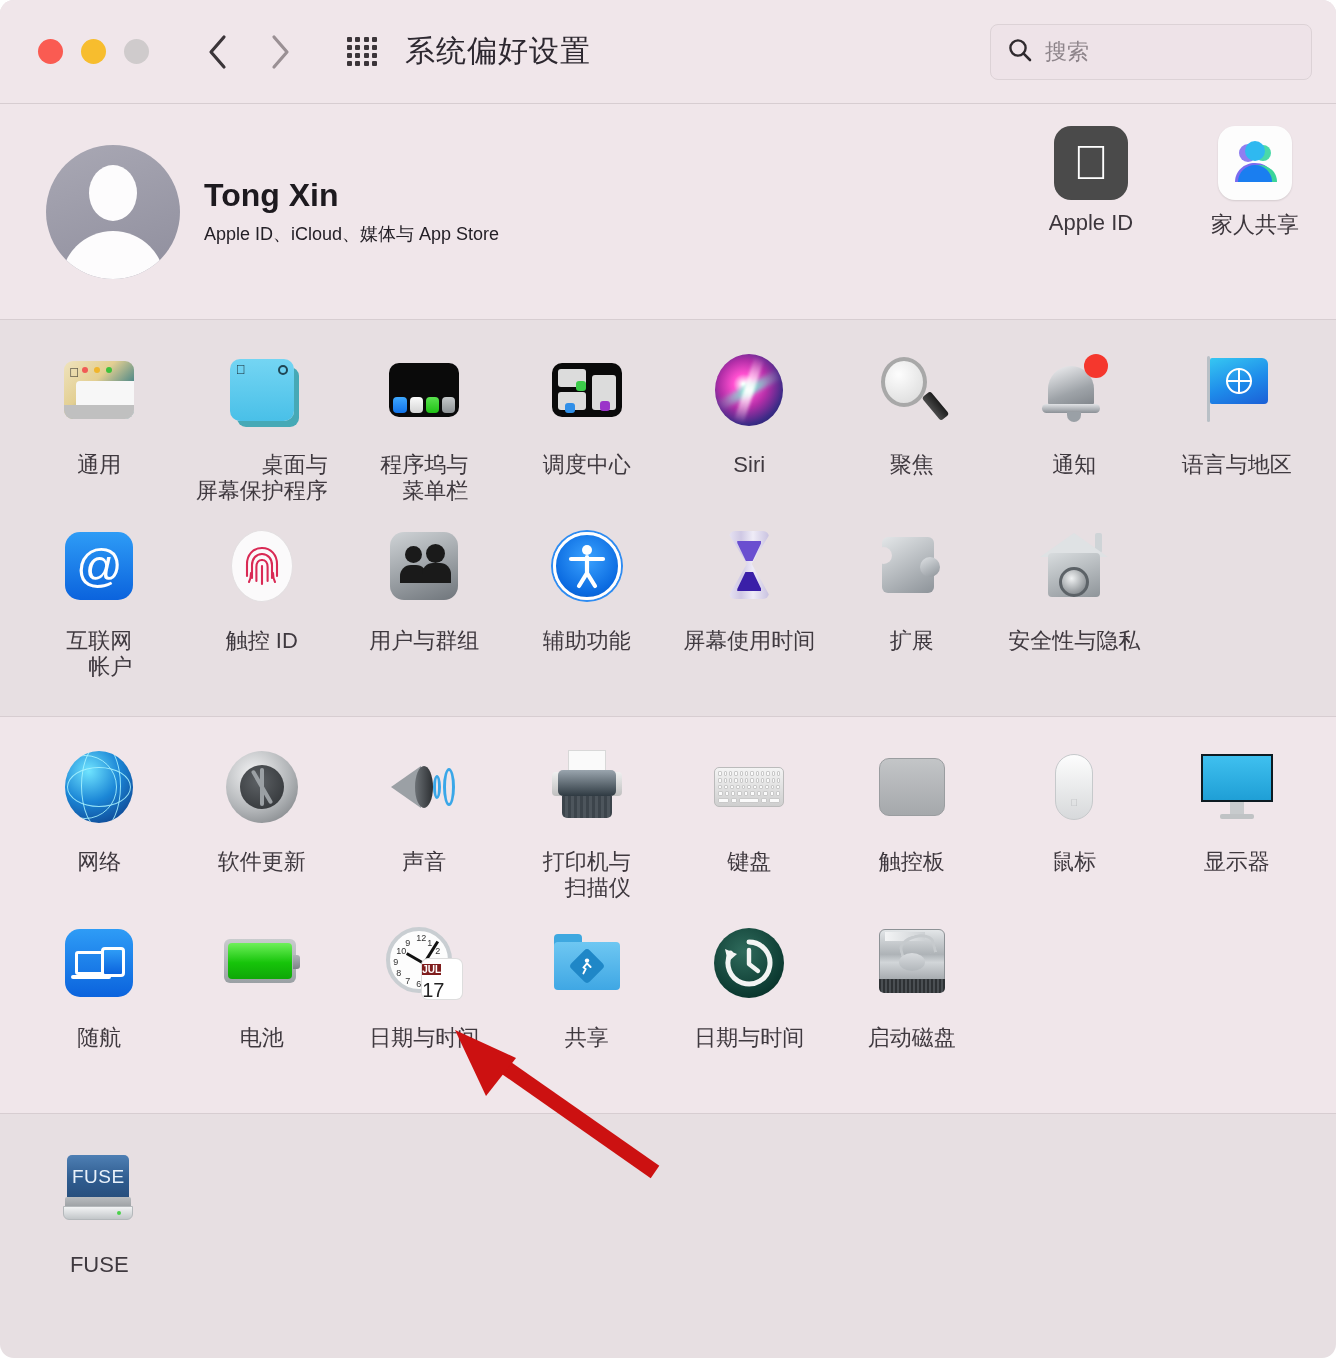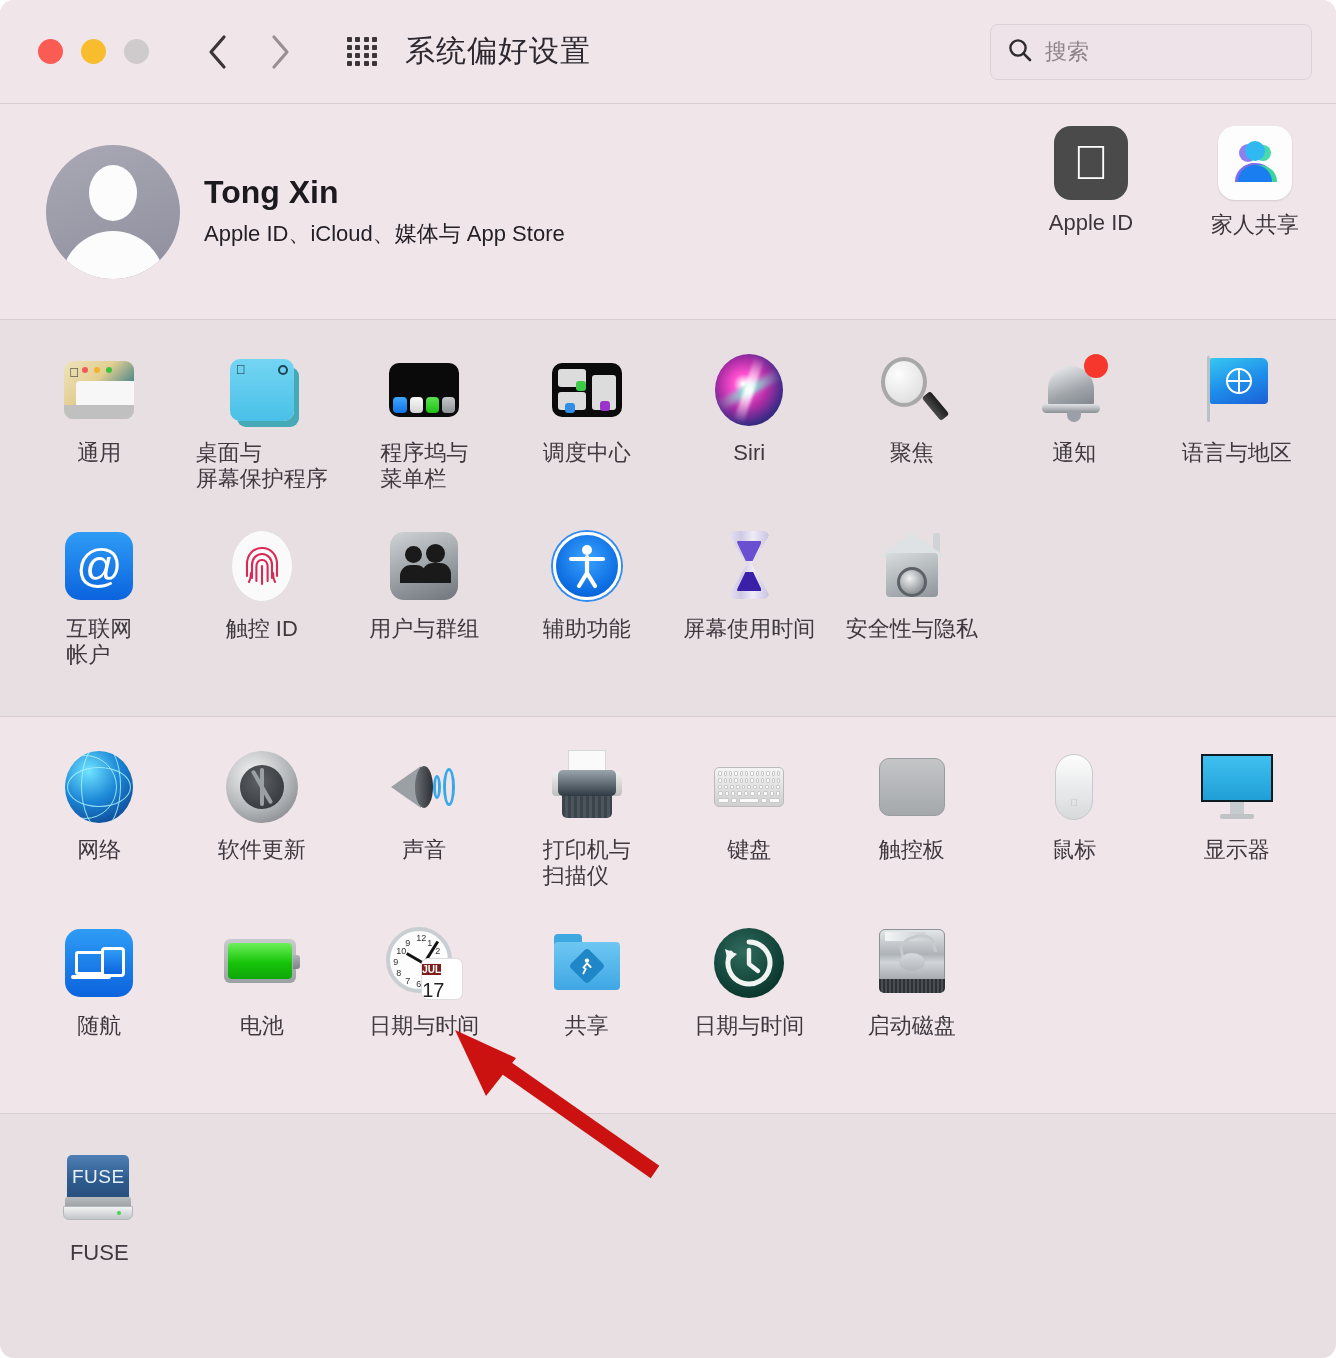--- a/index.html
+++ b/index.html
@@ -117,21 +117,21 @@
   }
   .avatar .body {
     position: absolute; left: 50%; top: 86px;
     transform: translateX(-50%);
     width: 104px; height: 90px;
     background: #fdfcfd;
     border-radius: 52px 52px 0 0;
   }
   .acct-text { margin-left: 24px; }
   .acct-name { font-size: 32px; font-weight: bold; color: #1d1a1f; margin-bottom: 8px; }
-  .acct-sub  { font-size: 22px; color: #242027; }
+  .acct-sub  { font-size: 18px; color: #242027; }
 
   .hdr-icons {
     position: absolute;
     right: 26px; top: 22px;
     display: flex;
     gap: 54px;
   }
   .hdr-cell { width: 110px; text-align: center; }
   .hdr-cell .lbl { margin-top: 10px; font-size: 22px; color: #3c363c; }
 
@@ -161,25 +161,25 @@
     padding-top: 6px;
     min-height: 158px;
   }
   .cell.tall { min-height: 176px; }
   .ic {
     width: 76px; height: 76px;
     display: flex; align-items: center; justify-content: center;
     position: relative;
   }
   .cap {
-    margin-top: 12px;
+    margin-top: 24px;
     font-size: 22px;
     line-height: 1.18;
     color: #3f393f;
-    text-align: left;
+    text-align: right;
     white-space: pre-line;
   }
 
   
   .i-general {
     width: 70px; height: 58px; border-radius: 9px; overflow: hidden;
     background: linear-gradient(135deg,#efe3bd 0%, #e3cf92 40%, #3a7f86 75%, #2b6f6c 100%);
     position: relative;
   }
   .i-general .win {
@@ -801,20 +801,30 @@
       <div class="cell tall">
         <div class="ic">
           <div class="i-screentime">
               <span class="glass"></span>
               <span class="sand"></span>
             </div>
         </div>
         <div class="cap">屏幕使用时间</div>
       </div>
 
+      <div class="cell tall">
+        <div class="ic">
+          <div class="i-ext">
+              <span class="pz"></span>
+              <span class="knobR"></span>
+              <span class="notchL"></span>
+            </div>
+        </div>
+        <div class="cap">扩展</div>
+      </div>
 
       <div class="cell tall">
         <div class="ic">
           <div class="i-sec">
               <span class="chim"></span>
               <span class="roof"></span>
               <span class="house"></span>
               <span class="dial"></span>
             </div>
         </div>

